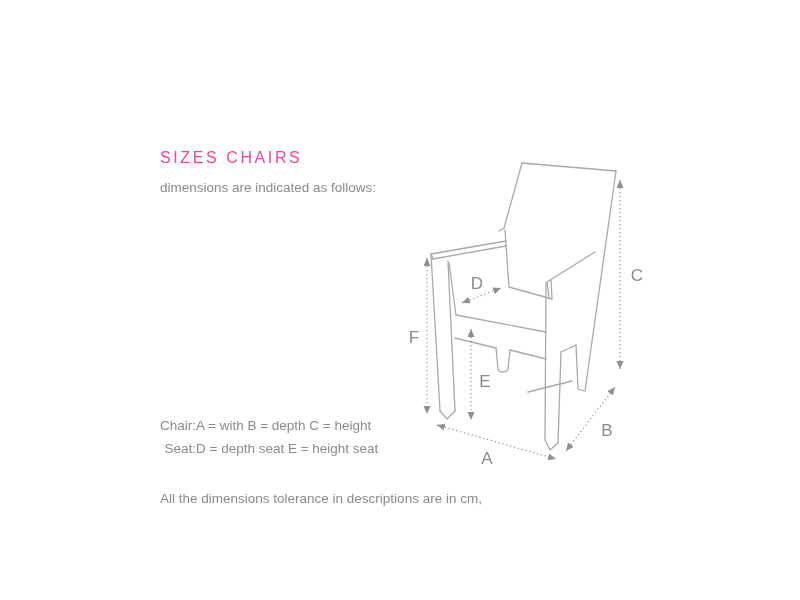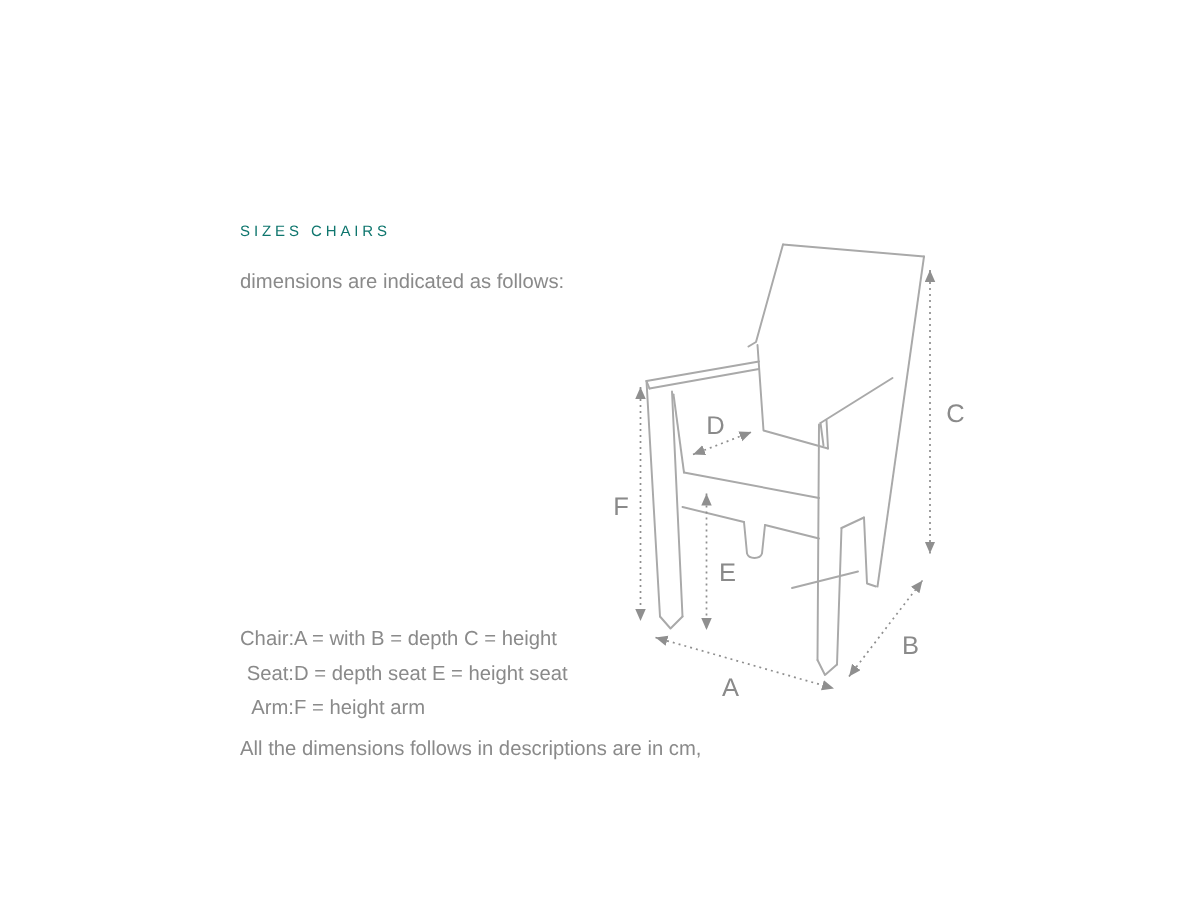--- a/index.html
+++ b/index.html
@@ -2,21 +2,21 @@
 <html><head>
 <meta charset="utf-8">
 <style>
   html,body{margin:0;padding:0;background:#fff;}
   #stage{
     position:relative;width:800px;height:600px;background:#ffffff;
     font-family:"Liberation Sans", sans-serif;overflow:hidden;
   }
   .title{
     position:absolute;left:160px;top:149px;
-    font-size:10px;letter-spacing:2.6px;color:#0f766e;font-weight:400;
+    font-size:16px;letter-spacing:2.6px;color:#ec4899;font-weight:400;
     white-space:nowrap;
   }
   .intro{
     position:absolute;left:160px;top:180px;
     font-size:13.5px;line-height:16.5px;color:#8a8a8a;white-space:nowrap;
   }
   .legend{
     position:absolute;left:160px;top:418px;
     font-size:13.5px;color:#8a8a8a;
   }
@@ -103,22 +103,19 @@
     </g>
   </svg>
 
   <div class="legend">
     <div class="legend-row">
       <span class="legend-label">Chair:</span><span>A = with B = depth C = height</span>
     </div>
     <div class="legend-row">
       <span class="legend-label">Seat:</span><span>D = depth seat E = height seat</span>
     </div>
-    <div class="legend-row">
-      <span class="legend-label">Arm:</span><span>F = height arm</span>
-    </div>
   </div>
 
   <div class="footer">
-    <div>All the dimensions follows in descriptions are in cm,</div>
+    <div>All the dimensions tolerance in descriptions are in cm,</div>
   </div>
 
 </div>
 
 </body></html>

